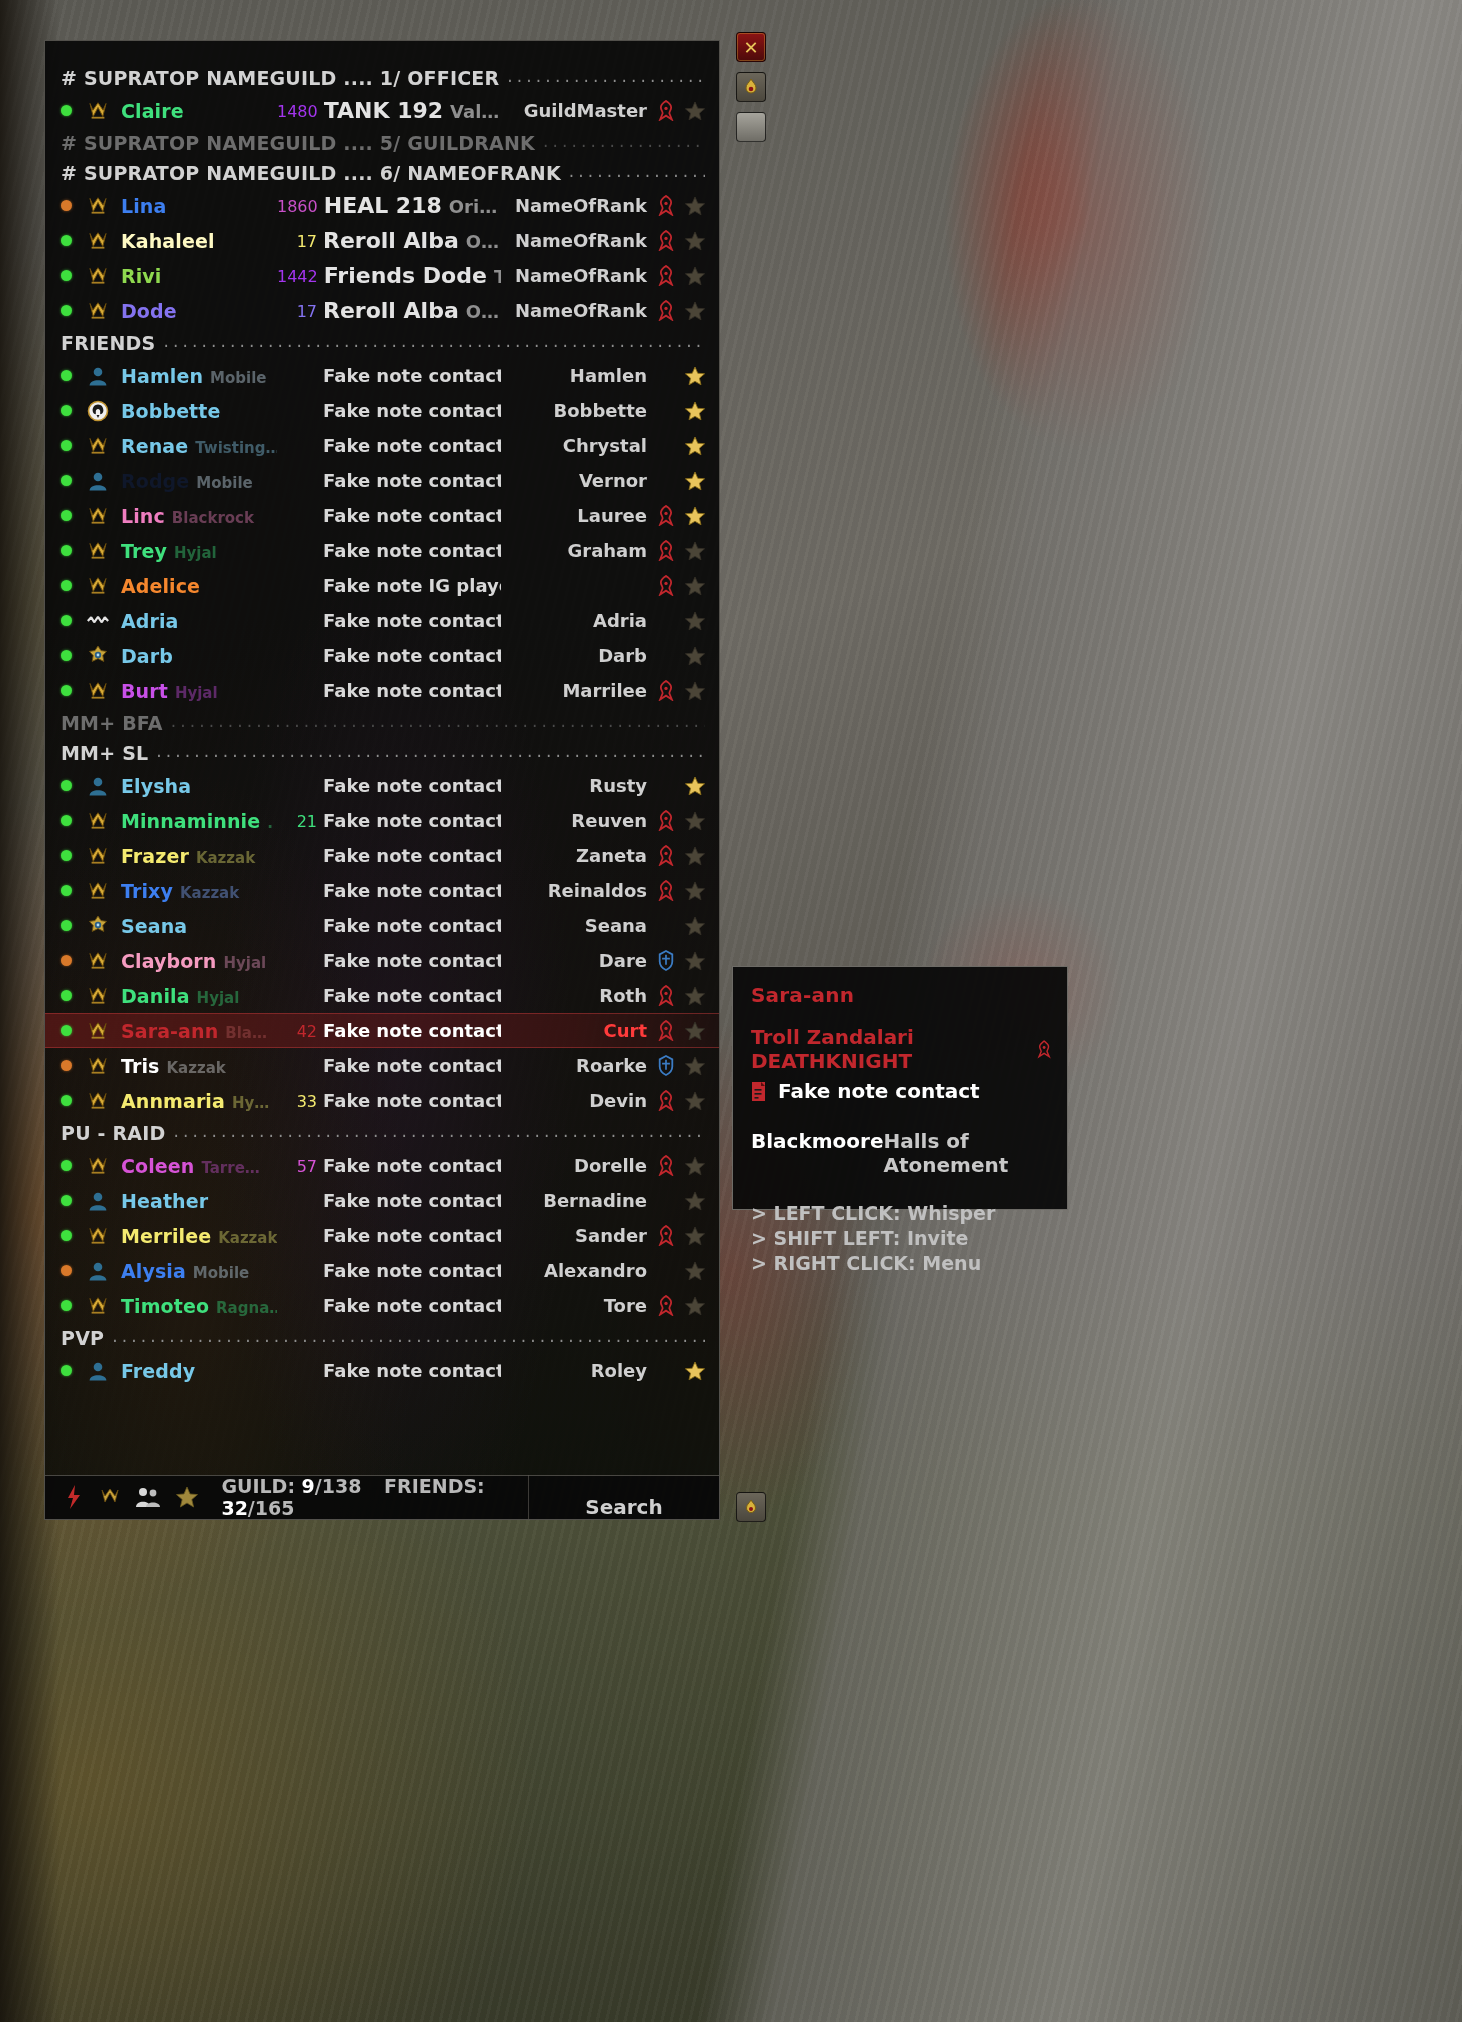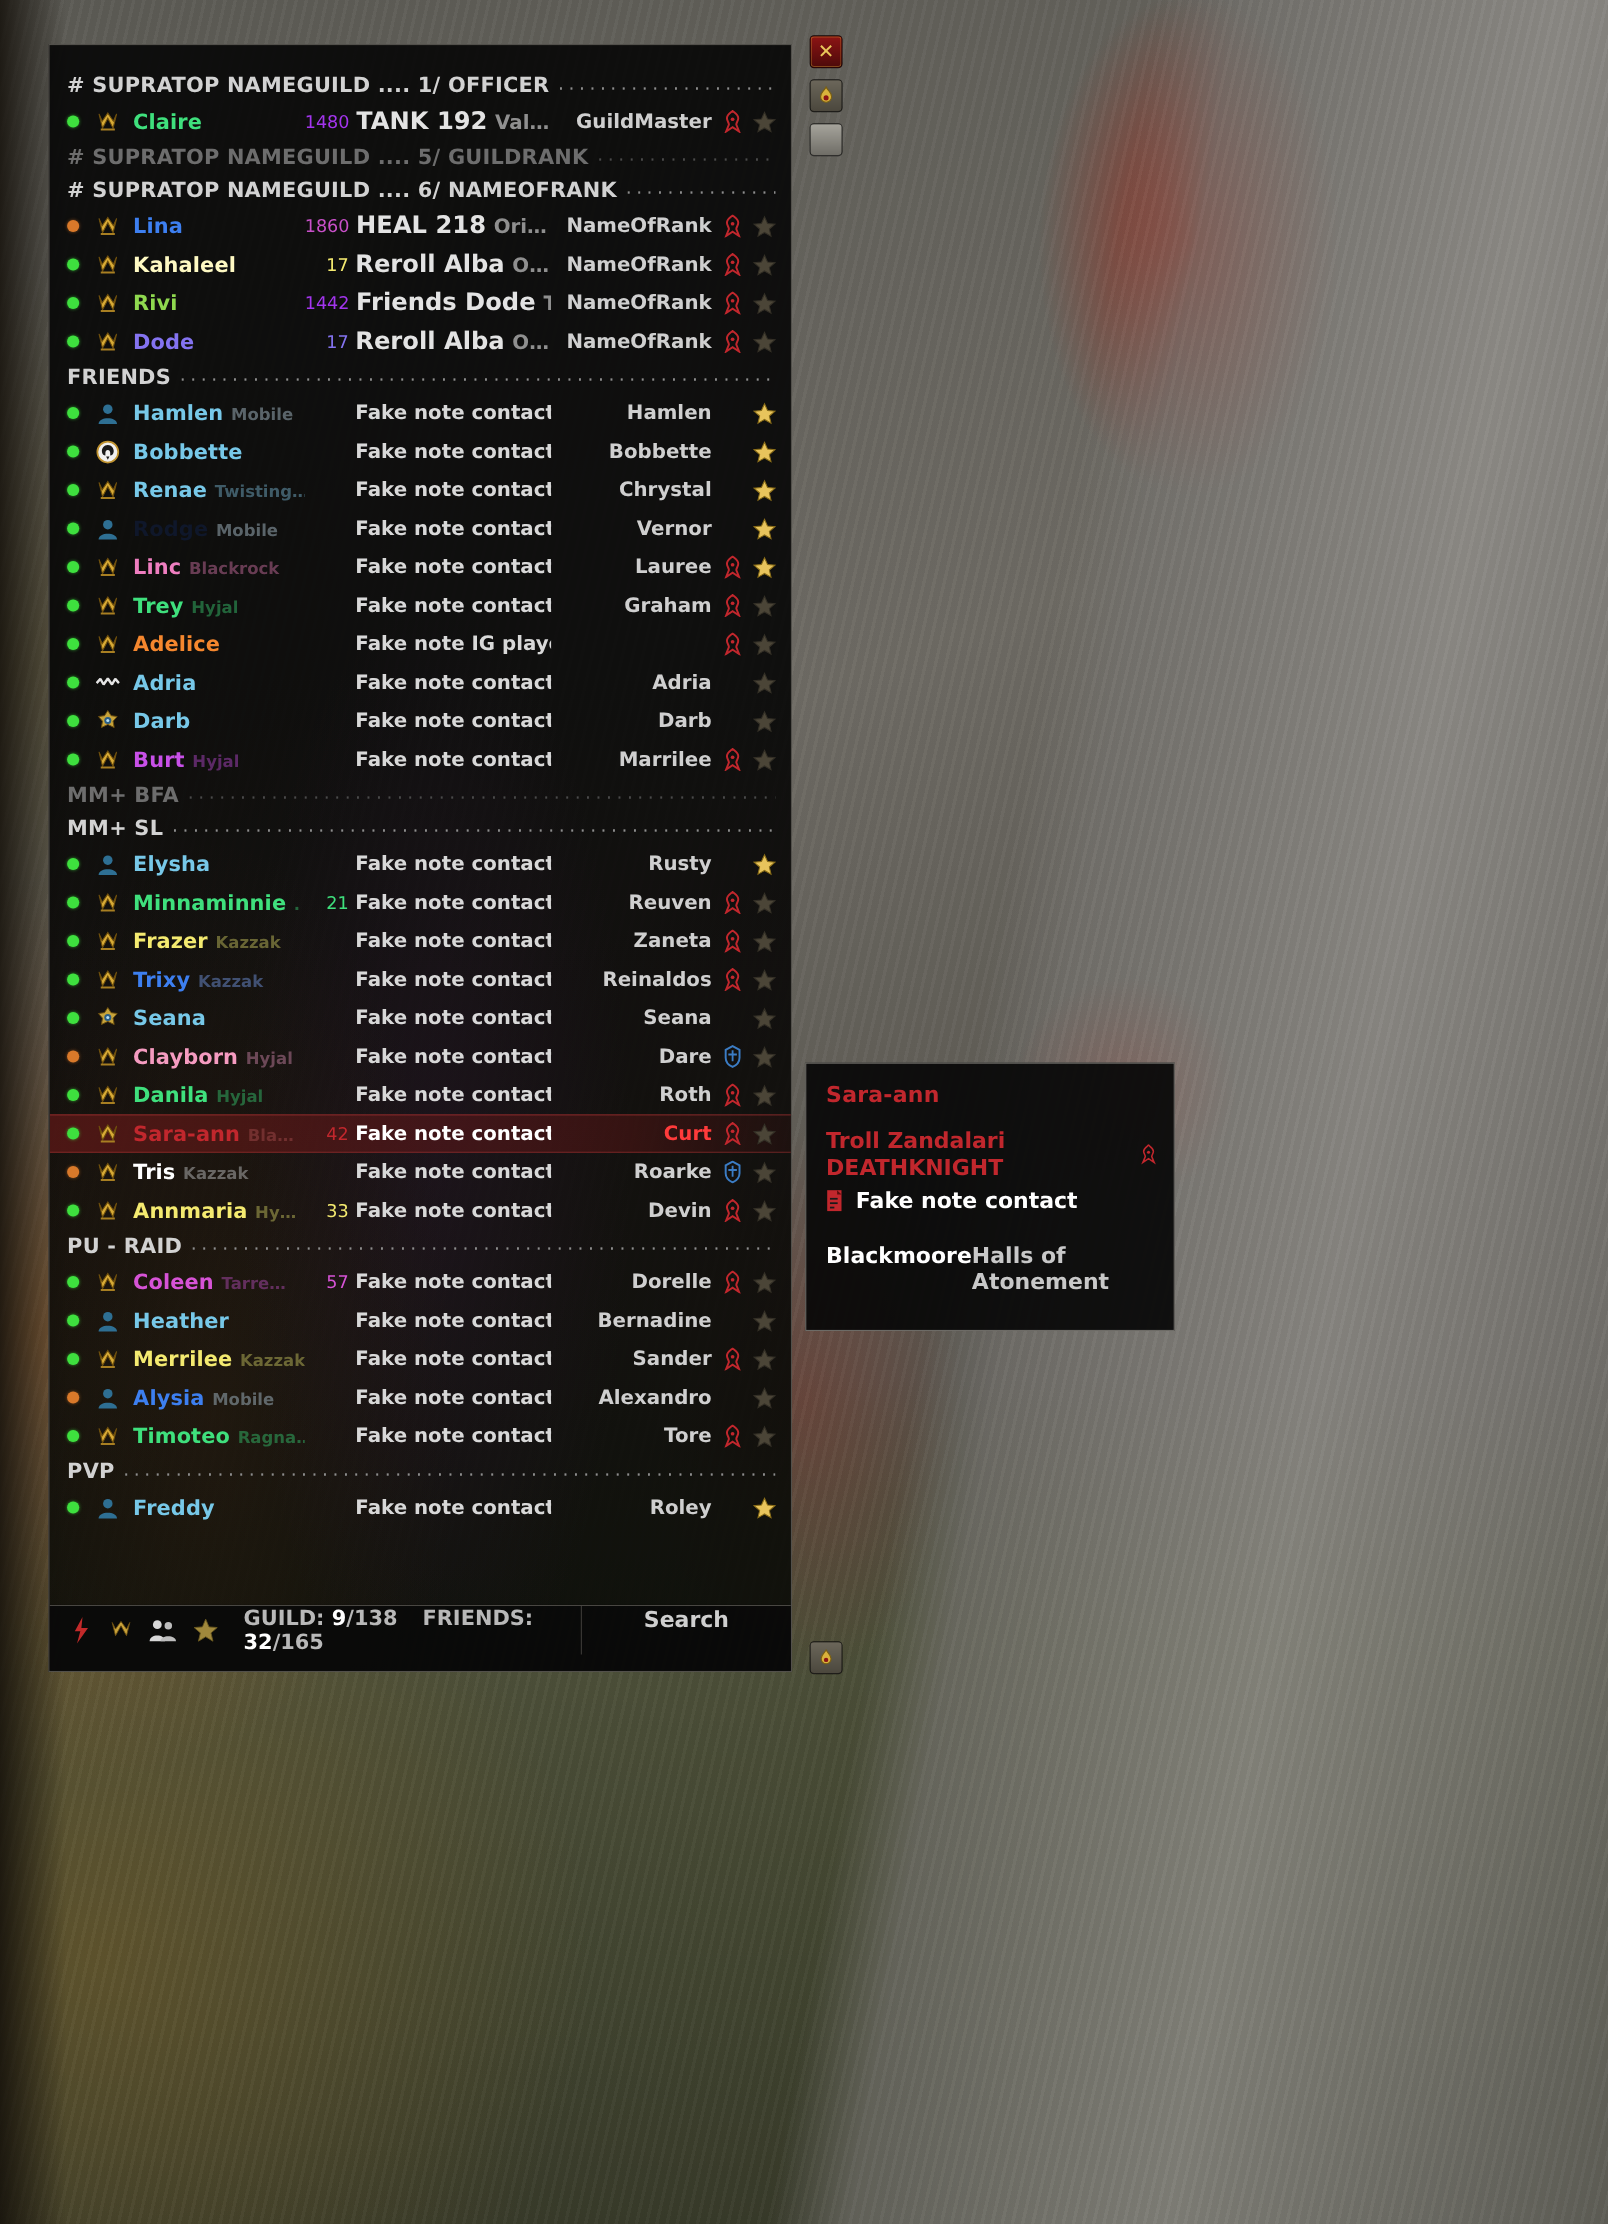--- a/index.html
+++ b/index.html
@@ -156,22 +156,22 @@
   .col-right.sel { color: #ff3b3b; }
   .col-faction { flex: 0 0 30px; display:flex; align-items:center; justify-content:center; }
   .col-star { flex: 0 0 28px; display:flex; align-items:center; justify-content:center; }
 
   
   .horde, .alliance { width: 18px; height: 21px; display:block; }
 
   
   #statusbar {
     flex: 0 0 auto;
-    height: 60px;
-    display: flex; align-items: flex-start;
+    height: 44px;
+    display: flex; align-items: flex-end;
     background: rgba(10,10,10,.92);
     border-top: 1px solid rgba(95,92,86,.75);
   }
   #statusbar-left {
     flex: 1 1 auto;
     display:flex; align-items:center; gap: 14px;
     padding-left: 18px;
     border-right: 1px solid rgba(95,92,86,.6);
   }
   #statusbar-right {
@@ -1378,13 +1378,18 @@
       <rect x="3.5" y="8" width="7" height="1.6" fill="#1a1a1a"></rect>
       <rect x="3.5" y="12" width="7" height="1.6" fill="#1a1a1a"></rect>
       <rect x="3.5" y="16" width="4" height="1.6" fill="#1a1a1a"></rect>
     </svg>
     <span class="txt">Fake note contact</span>
   </div>
   <div class="tt-mid">
     <span class="tt-guild">Blackmoore</span>
     <span class="tt-zone">Halls of Atonement</span>
   </div>
+  <div class="tt-actions">
+    <div class="tt-act">&gt; LEFT CLICK: Whisper</div>
+    <div class="tt-act">&gt; SHIFT LEFT: Invite</div>
+    <div class="tt-act">&gt; RIGHT CLICK: Menu</div>
+  </div>
 </div>
 
 </body></html>

